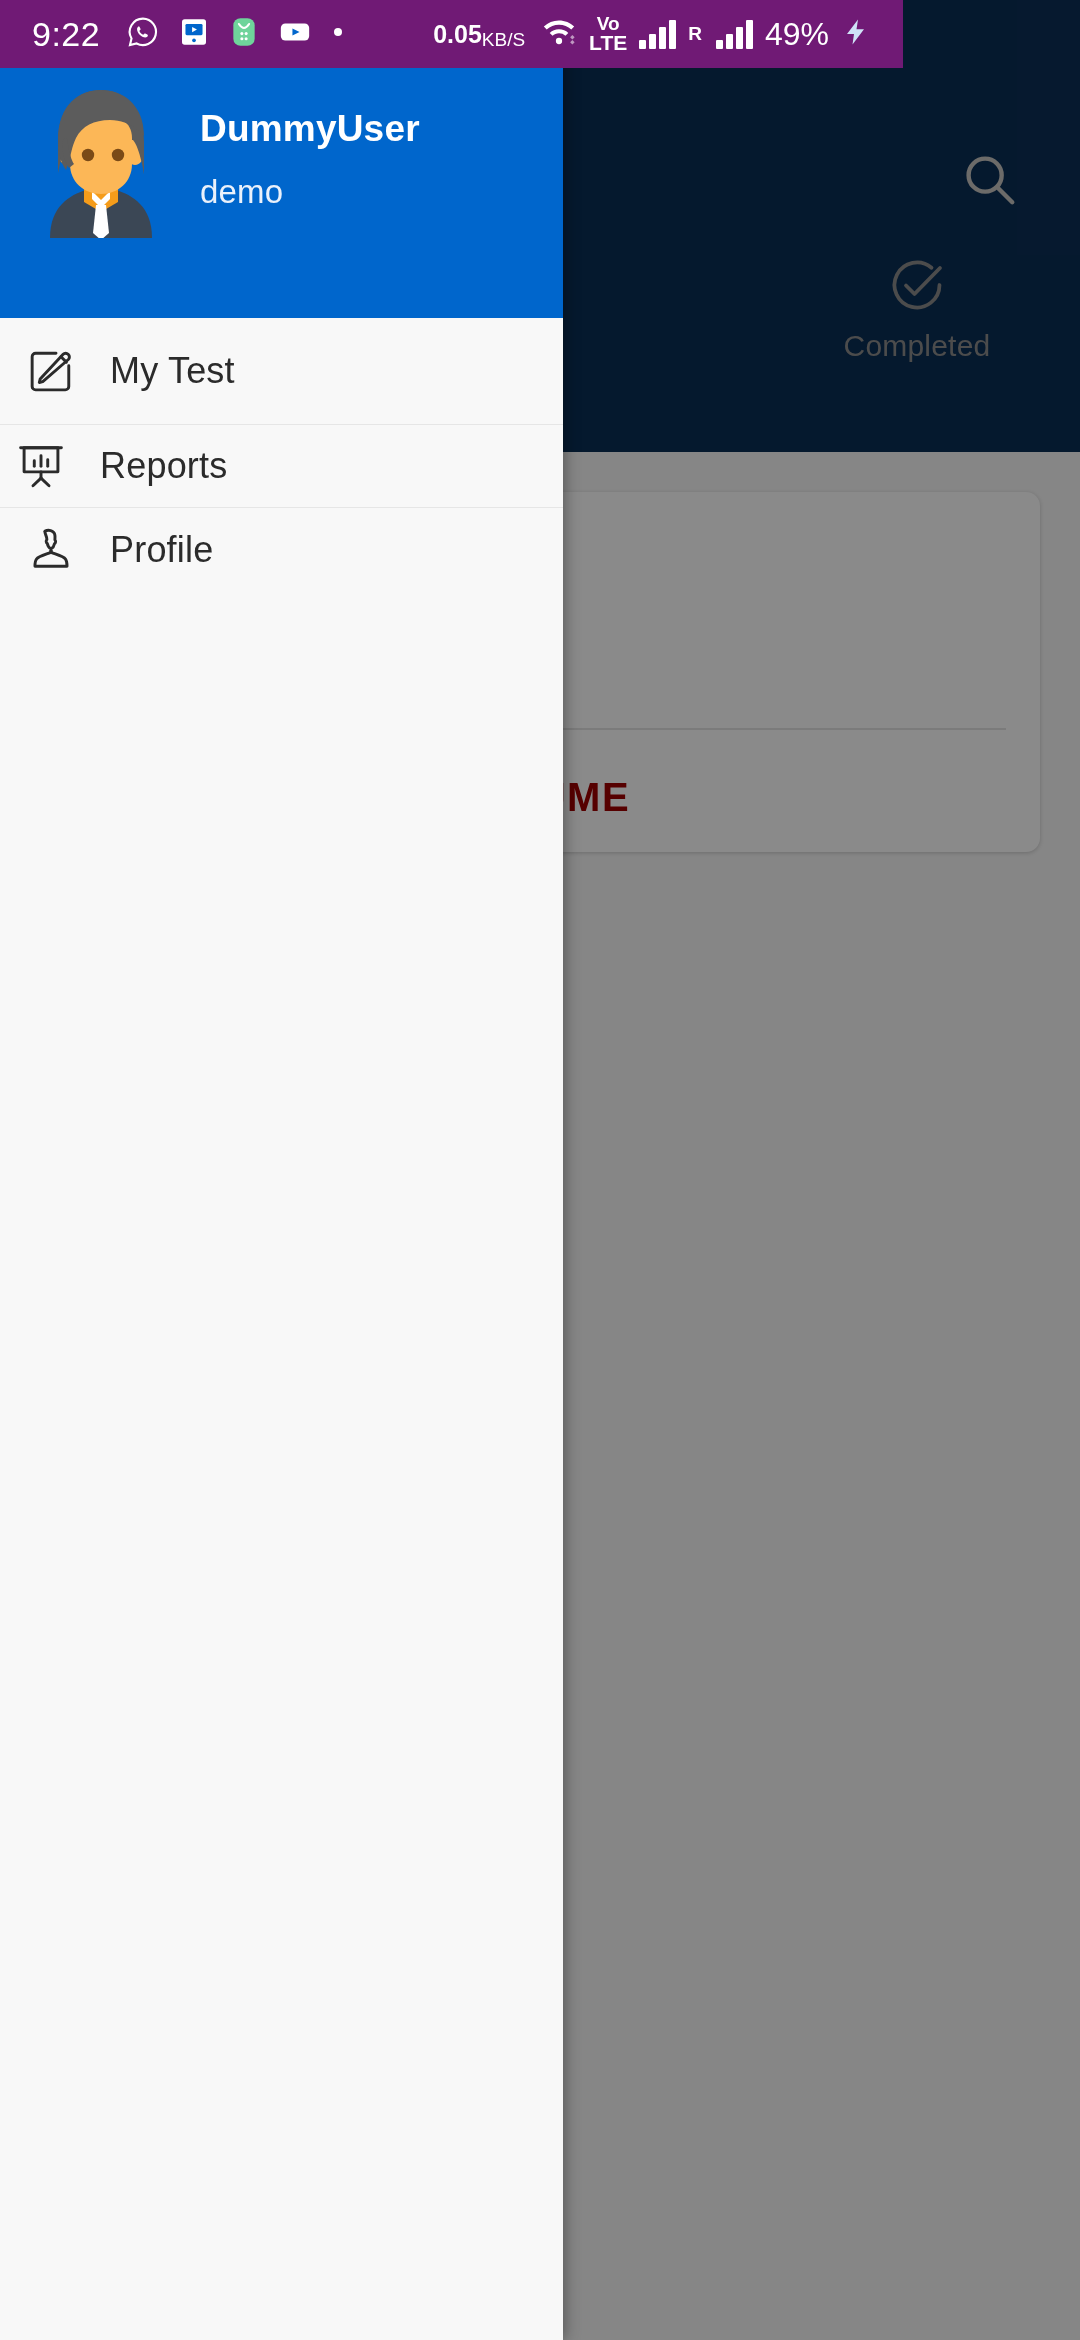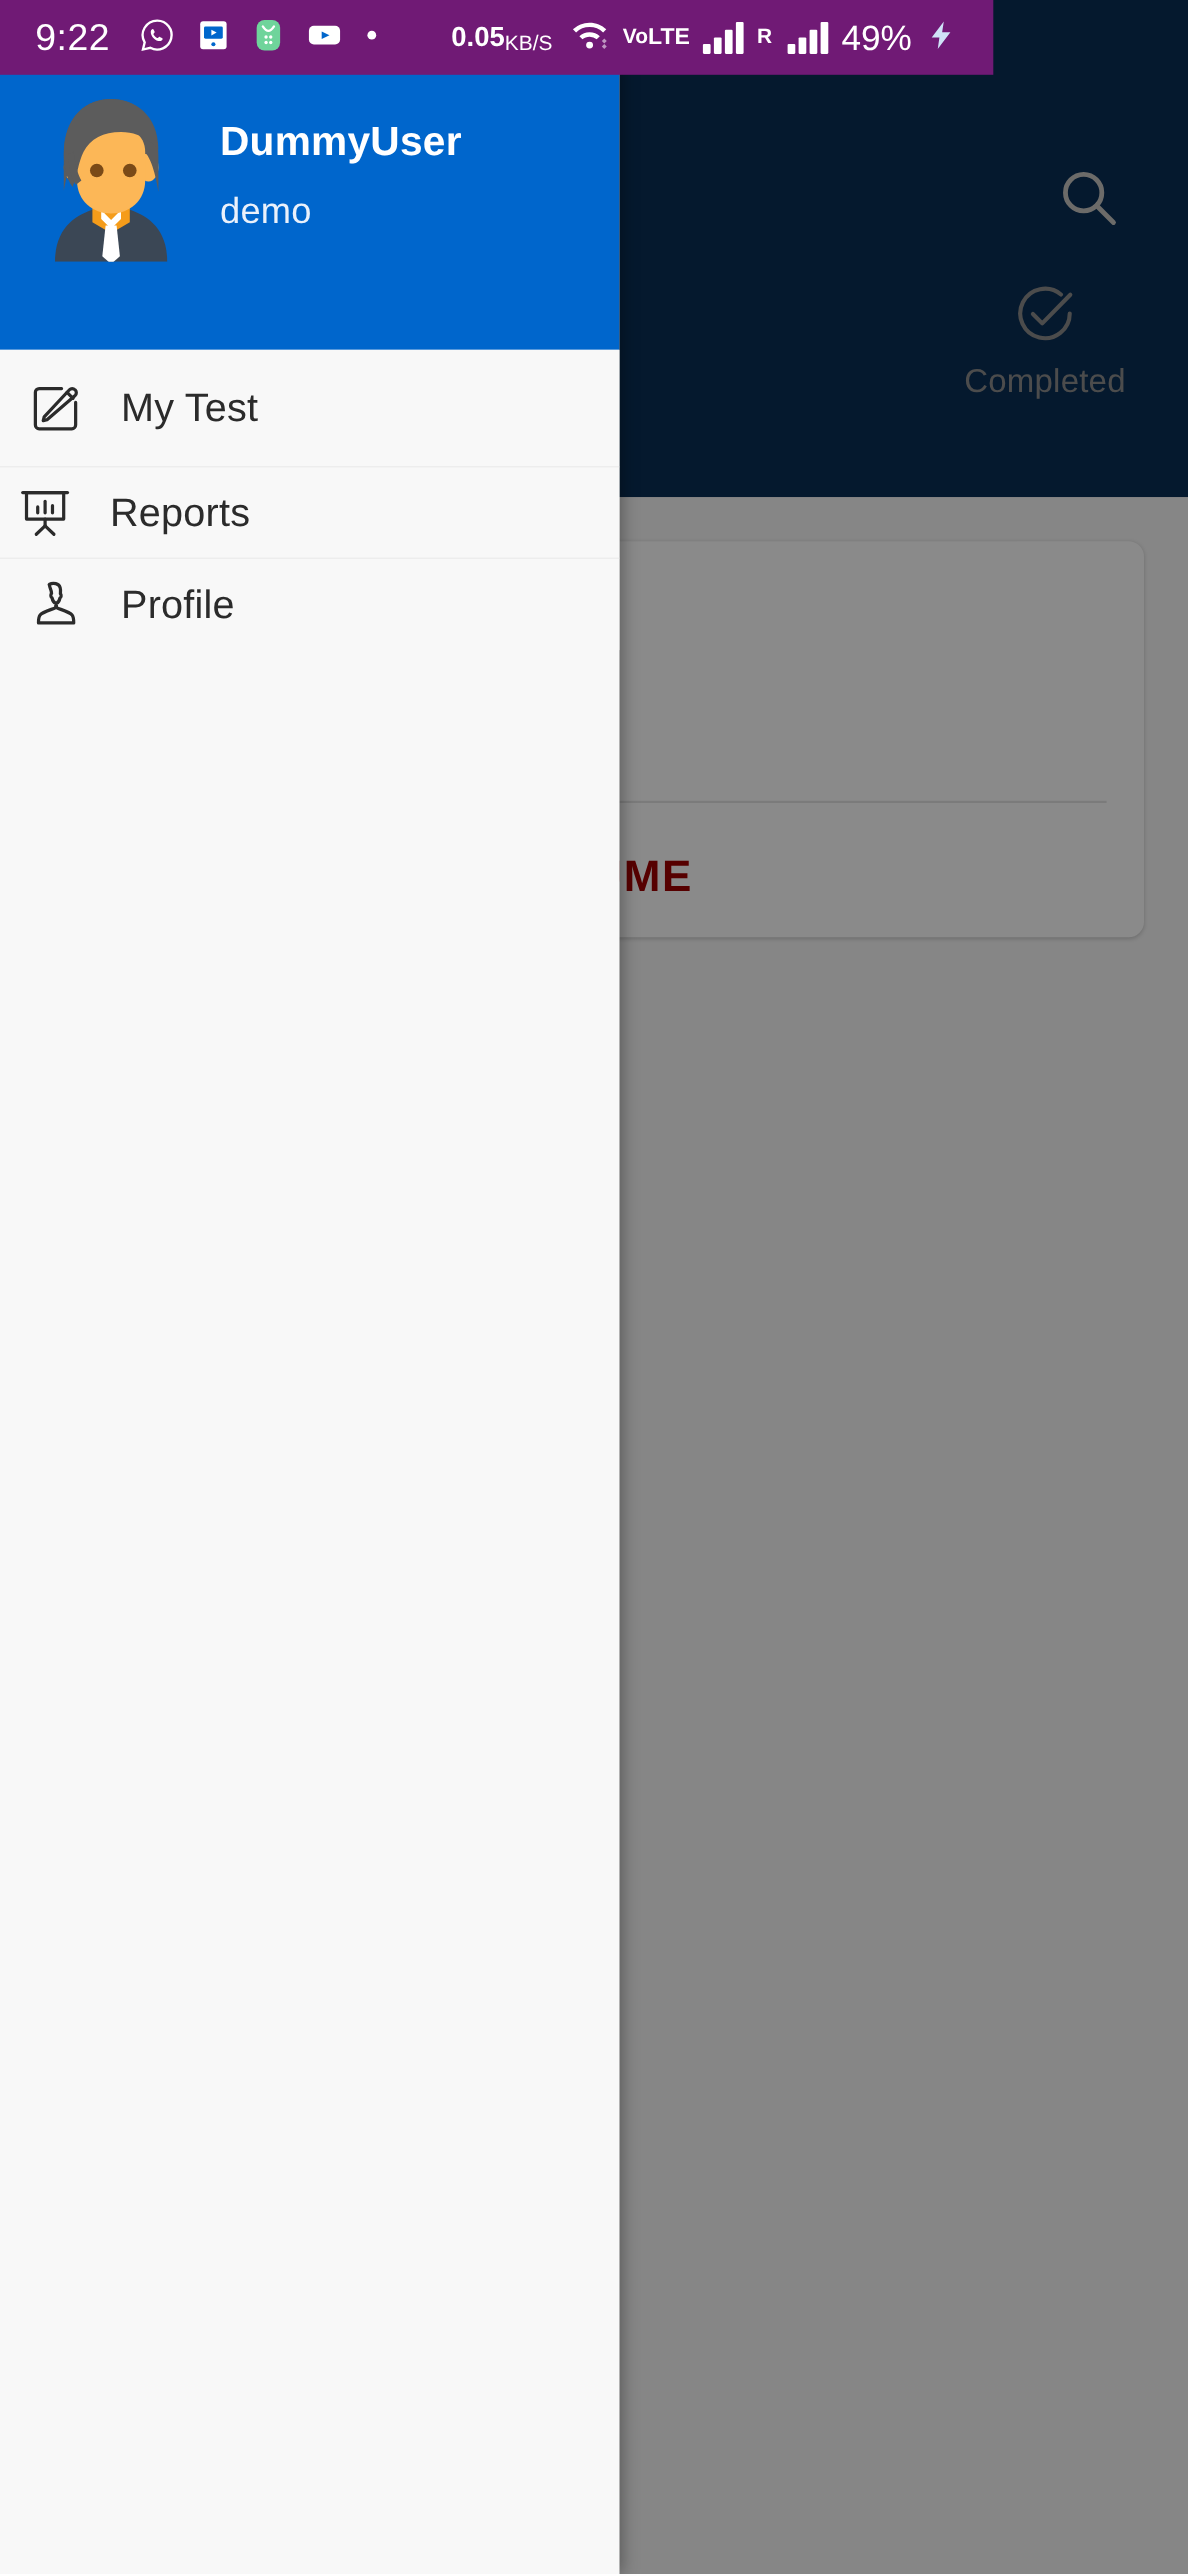--- a/index.html
+++ b/index.html
@@ -21,21 +21,21 @@
     background:#0b2f56;
   }
   #bg-search-icon {
     position:absolute; right:60px; top:148px;
     width:62px; height:62px;
   }
   #bg-tabrow {
     position:absolute; left:0; top:255px; width:1080px; height:145px;
   }
   #bg-tab-completed {
-    position:absolute; left:820px; top:0; width:260px; height:145px;
+    position:absolute; left:787px; top:0; width:260px; height:145px;
     display:flex; flex-direction:column; align-items:center; justify-content:flex-start;
     gap:10px;
   }
   #bg-tab-completed .tablabel {
     font-size:30px; color:#8d8d8d; letter-spacing:.2px;
   }
   #bg-body {
     position:absolute; left:0; top:452px; width:1080px; height:1888px;
     background:#f7f7f7;
   }
@@ -75,21 +75,21 @@
   #sb-time { font-size:34px; letter-spacing:.5px; margin-right:8px; }
   #sb-right { display:flex; align-items:center; gap:12px; }
   .sb-ic { display:block; }
   #sb-speed {
     display:flex; flex-direction:row; align-items:center; line-height:.98;
     margin-right:4px;
   }
   #sb-speed .v { font-size:25px; font-weight:bold; }
   #sb-speed .u { font-size:19px; font-weight:normal;margin-top:12px; }
   #sb-volte {
-    display:flex; flex-direction:row; align-items:center; line-height:.95;
+    display:flex; flex-direction:column; align-items:center; line-height:.95;
     font-weight:bold;
   }
   #sb-volte .a { font-size:19px; }
   #sb-volte .b { font-size:21px; }
   #sb-batt { font-size:32px; letter-spacing:0; }
   .bars { display:flex; align-items:flex-end; gap:3px; height:30px; }
   .bars i { display:block; width:7px; background:#fff; border-radius:1px; }
   .roam { font-size:19px; font-weight:bold; margin-right:2px; }
 
   

